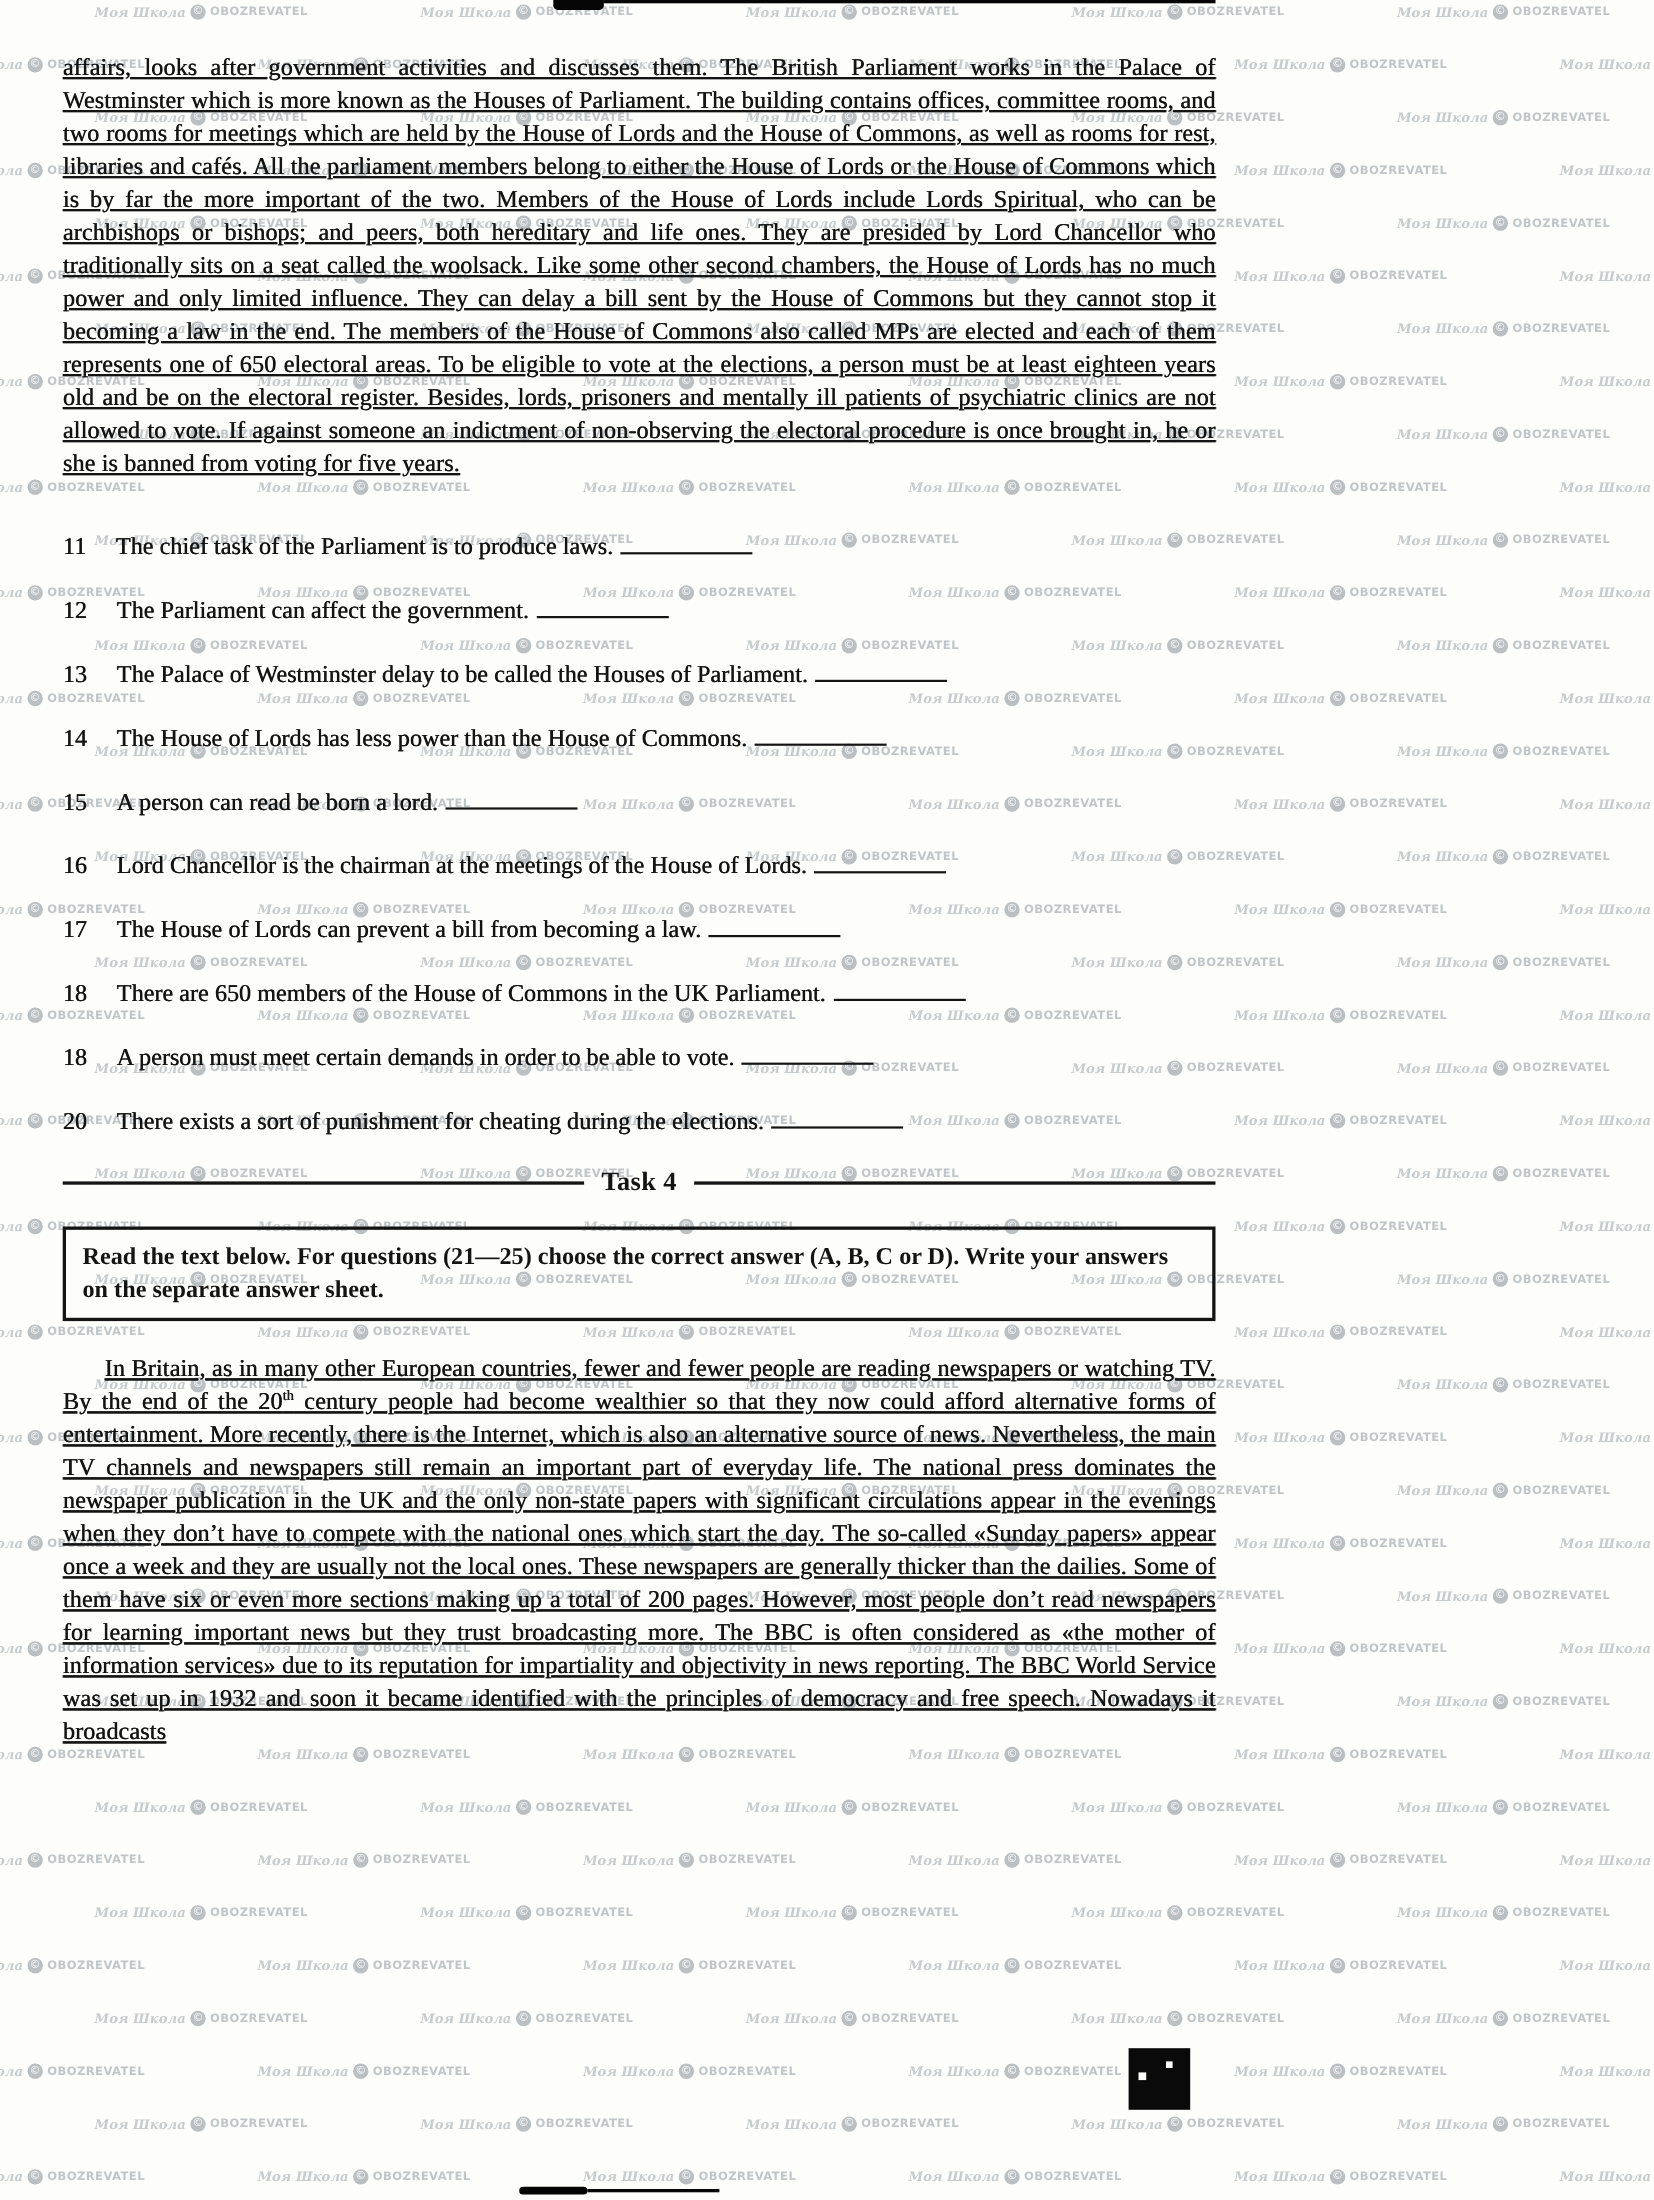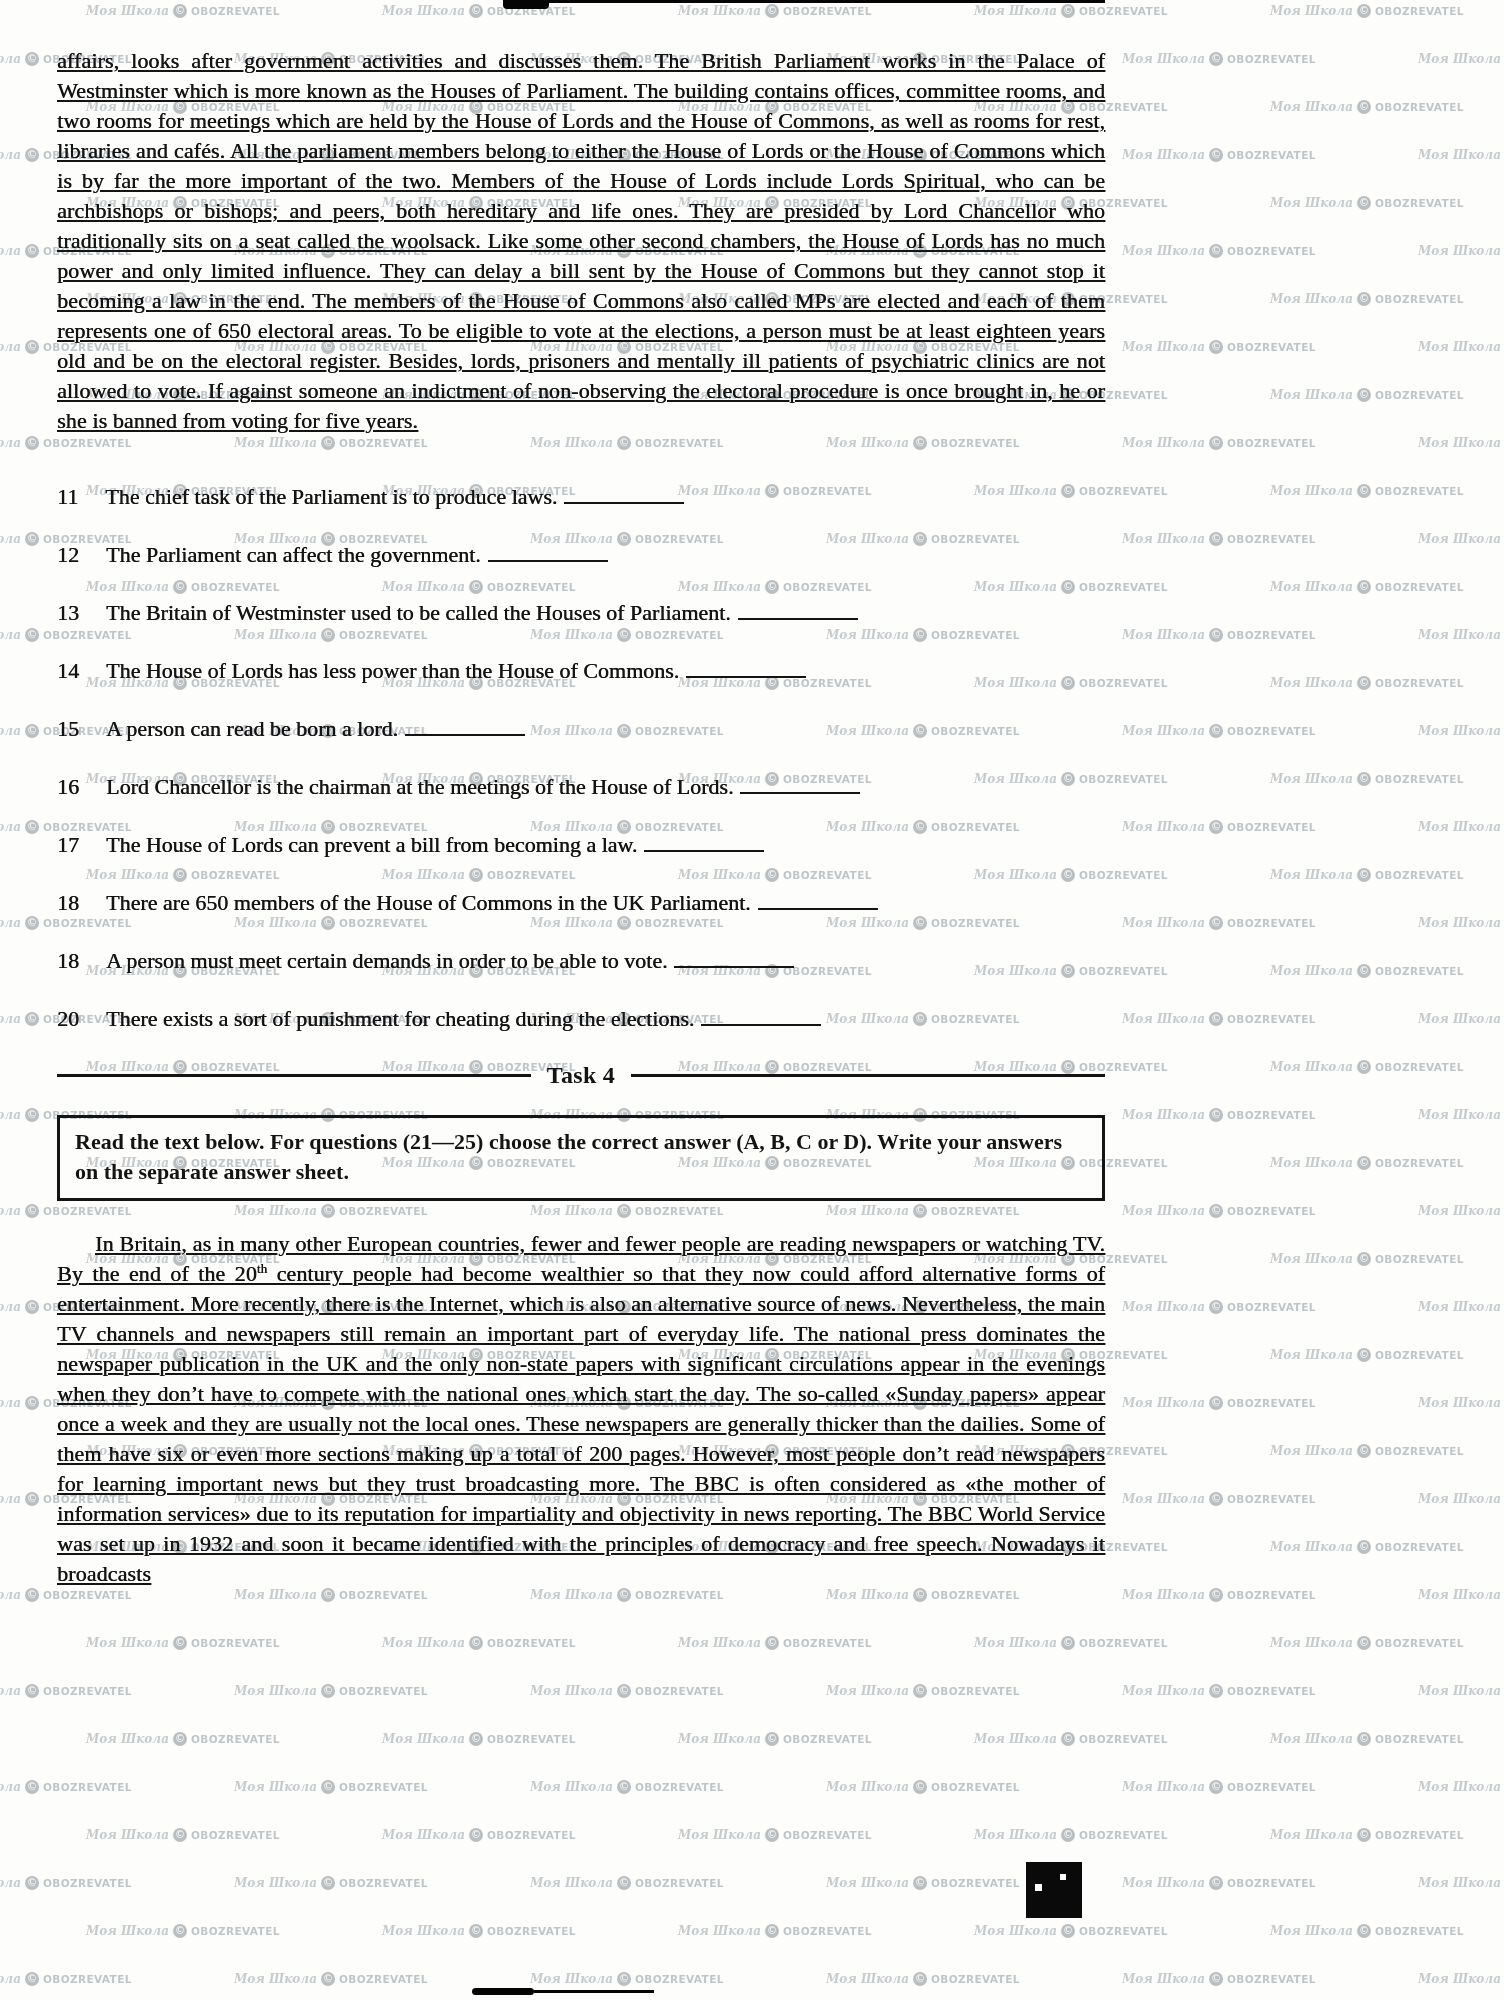--- a/index.html
+++ b/index.html
@@ -1179,21 +1179,21 @@
   <div class="artifact top-blob"></div>
   <div class="artifact top-line"></div>
 
   <div class="content">
 
     <p class="passage first">affairs, looks after government activities and discusses them. The British Parliament works in the Palace of Westminster which is more known as the Houses of Parliament. The building contains offices, committee rooms, and two rooms for meetings which are held by the House of Lords and the House of Commons, as well as rooms for rest, libraries and cafés. All the parliament members belong to either the House of Lords or the House of Commons which is by far the more important of the two. Members of the House of Lords include Lords Spiritual, who can be archbishops or bishops; and peers, both hereditary and life ones. They are presided by Lord Chancellor who traditionally sits on a seat called the woolsack. Like some other second chambers, the House of Lords has no much power and only limited influence. They can delay a bill sent by the House of Commons but they cannot stop it becoming a law in the end. The members of the House of Commons also called MPs are elected and each of them represents one of 650 electoral areas. To be eligible to vote at the elections, a person must be at least eighteen years old and be on the electoral register. Besides, lords, prisoners and mentally ill patients of psychiatric clinics are not allowed to vote. If against someone an indictment of non-observing the electoral procedure is once brought in, he or she is banned from voting for five years.</p>
 
     <div class="questions" id="questions">
         <div class="q-row"><span class="q-num">11</span><span class="q-text">The chief task of the Parliament is to produce laws.</span><span class="blank"></span></div>
         <div class="q-row"><span class="q-num">12</span><span class="q-text">The Parliament can affect the government.</span><span class="blank"></span></div>
-        <div class="q-row"><span class="q-num">13</span><span class="q-text">The Britain of Westminster used to be called the Houses of Parliament.</span><span class="blank"></span></div>
+        <div class="q-row"><span class="q-num">13</span><span class="q-text">The Palace of Westminster delay to be called the Houses of Parliament.</span><span class="blank"></span></div>
         <div class="q-row"><span class="q-num">14</span><span class="q-text">The House of Lords has less power than the House of Commons.</span><span class="blank"></span></div>
         <div class="q-row"><span class="q-num">15</span><span class="q-text">A person can read be born a lord.</span><span class="blank"></span></div>
         <div class="q-row"><span class="q-num">16</span><span class="q-text">Lord Chancellor is the chairman at the meetings of the House of Lords.</span><span class="blank"></span></div>
         <div class="q-row"><span class="q-num">17</span><span class="q-text">The House of Lords can prevent a bill from becoming a law.</span><span class="blank"></span></div>
         <div class="q-row"><span class="q-num">18</span><span class="q-text">There are 650 members of the House of Commons in the UK Parliament.</span><span class="blank"></span></div>
         <div class="q-row"><span class="q-num">18</span><span class="q-text">A person must meet certain demands in order to be able to vote.</span><span class="blank"></span></div>
         <div class="q-row"><span class="q-num">20</span><span class="q-text">There exists a sort of punishment for cheating during the elections.</span><span class="blank"></span></div>
       </div>
 
     <div class="task-divider">

